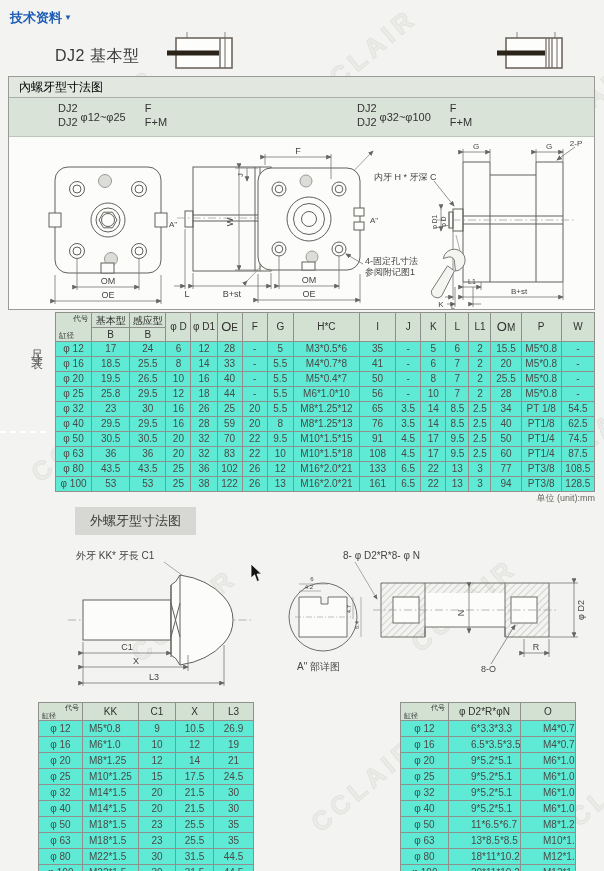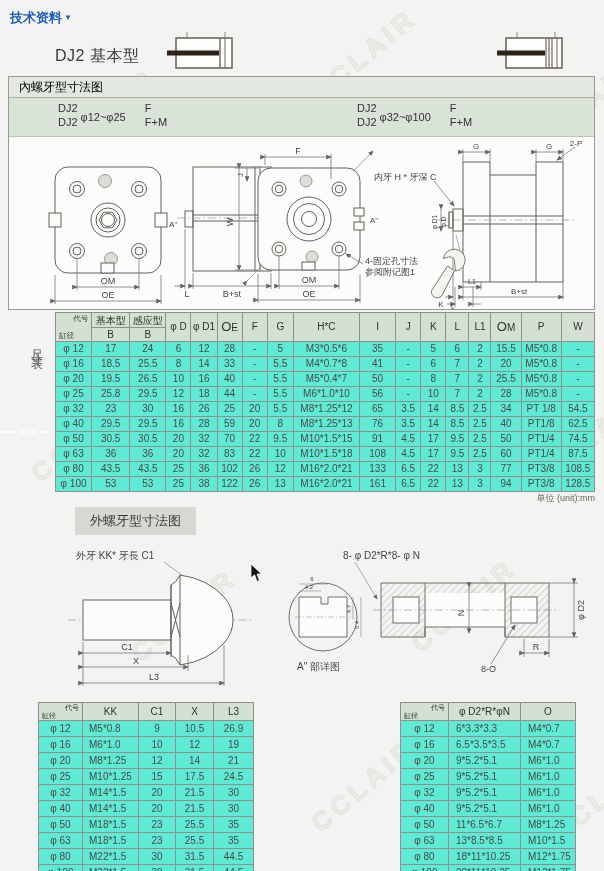--- a/index.html
+++ b/index.html
@@ -44,21 +44,21 @@
   
   .secbox{position:absolute;top:507px;background:#d7d7d3;color:#3c3c3a;font-size:13px;padding:5px 15px;}
   .sec-ext{left:75px;} .sec-fix{left:455px;}
   
   .btable{position:absolute;top:702px;font-size:10px;color:#4a4a48;}
   .btable th,.btable td{border:1px solid #8f8f8b;text-align:center;height:15px;line-height:15px;padding:0;white-space:nowrap;overflow:hidden;}
   .btable th{background:#d3e1d2;font-weight:400;color:#30302e;height:17px;}
   .kk-table{left:38px;width:215px;}
   .hole-table{left:400px;width:175px;}
   .kk-table td:nth-child(2){text-align:left;padding-left:6px;}
-  .hole-table td:nth-child(2),.hole-table td:nth-child(3){text-align:left;padding-left:7px;}
+  .hole-table td:nth-child(2),.hole-table td:nth-child(3){text-align:left;padding-left:22px;}
   .cornercell2{position:relative;background:
      linear-gradient(to bottom right,rgba(0,0,0,0) 49.4%,#8f8f8b 49.4%,#8f8f8b 50.6%,rgba(0,0,0,0) 50.6%),#d3e1d2;}
   .cornercell2 .ct{position:absolute;top:0;right:3px;font-size:7px;line-height:9px;}
   .cornercell2 .cb{position:absolute;bottom:0;left:3px;font-size:7px;line-height:9px;}
   
   .drawsvg{position:absolute;}
   svg text{font-family:"Liberation Sans","DejaVu Sans",sans-serif;fill:#444442;}
   .cursor{position:absolute;left:250px;top:564px;}
 </style>
 </head>

